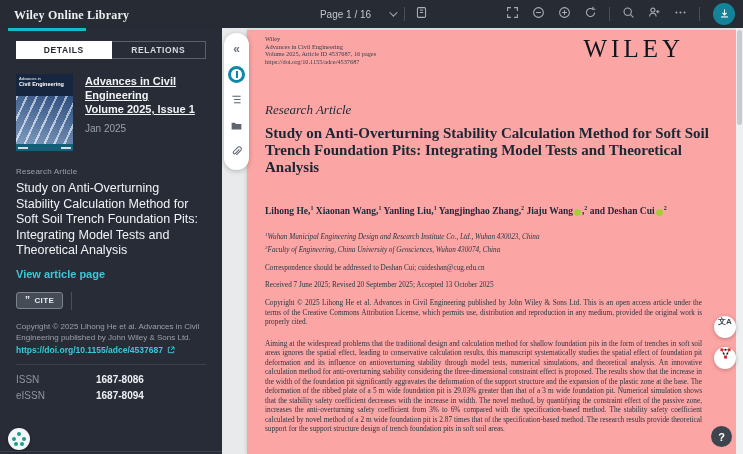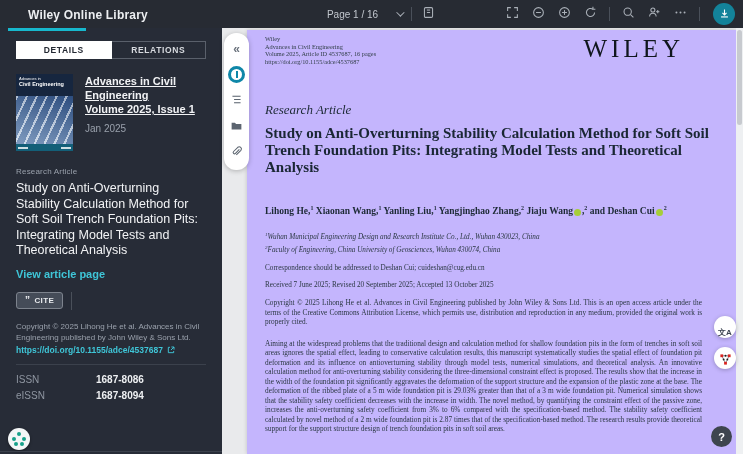--- a/index.html
+++ b/index.html
@@ -1,21 +1,21 @@
 <!DOCTYPE html>
 <html><head>
 <meta charset="utf-8">
 <style>
   * { margin:0; padding:0; box-sizing:border-box; }
   html,body { width:743px; height:454px; overflow:hidden; font-family:"Liberation Sans", sans-serif; }
   .app { width:743px; height:454px; display:flex; flex-direction:column; background:#e9eaec; }
 
   
   .topbar { height:28px; background:#272b33; display:flex; align-items:center; flex:0 0 28px; position:relative; z-index:30; }
-  .tb-left { flex:1 1 0; padding-left:28px; }
+  .tb-left { flex:1 1 0; padding-left:14px;font-family:Liberation Serif, serif; }
   .app-title { color:#eceef1; font-size:12px; font-weight:bold; letter-spacing:.2px; }
   .tb-center { display:flex; align-items:center; gap:9px; }
   .page-menu { display:flex; align-items:center; gap:18px; background:none; border:none; color:#c2c7ce; font-size:10px; cursor:pointer; }
   .caret { width:6px; height:6px; border-right:1.4px solid #aab0b8; border-bottom:1.4px solid #aab0b8; transform:rotate(45deg) translateY(-2px); }
   .tb-divider { width:1px; height:14px; background:#4a505a; }
   .tb-right { flex:1 1 0; display:flex; align-items:center; justify-content:flex-end; gap:11px; padding-right:8px; }
   .tb-icon { width:15px; height:15px; display:flex; align-items:center; justify-content:center; color:#aab0b8; background:none; border:none; cursor:pointer; }
   .tb-icon svg { width:13px; height:13px; stroke:#aab0b8; fill:none; stroke-width:1.3; }
   .dl-btn { width:22px; height:22px; border-radius:50%; background:#13839a; border:none; display:flex; align-items:center; justify-content:center; cursor:pointer; margin-left:2px; }
   .dl-btn svg { width:11px; height:11px; stroke:#fff; fill:none; stroke-width:1.6; }
@@ -77,39 +77,39 @@
 
   
   .main { flex:1; position:relative; background:#e9eaec; min-width:0; }
   .float-toolbar { position:absolute; left:2px; top:5px; width:25px; background:#ffffff; border-radius:12px; box-shadow:0 1px 5px rgba(0,0,0,.25); padding:7px 0 9px 0; display:flex; flex-direction:column; align-items:center; gap:9px; z-index:20; }
   .ft-btn { width:17px; height:17px; border:none; background:none; display:flex; align-items:center; justify-content:center; cursor:pointer; color:#5c6570; }
   .collapse-glyph { font-size:12px; font-weight:bold; color:#6a727c; line-height:10px; }
   .info-circle { width:17px; height:17px; border-radius:50%; border:3px solid #0f87a8; background:#fff; position:relative; }
   .info-circle::after { content:""; position:absolute; left:4.5px; top:2px; width:2px; height:7px; background:#0f87a8; }
   .ft-btn svg { width:13px; height:13px; stroke:#5c6570; fill:none; stroke-width:1.3; }
 
-  .pdf-page { position:absolute; left:25px; top:2px; right:7px; bottom:0; background:#c4b5fd; box-shadow:0 0 4px rgba(0,0,0,.18); overflow:hidden; }
+  .pdf-page { position:absolute; left:25px; top:2px; right:7px; bottom:0; background:#fca5a5; box-shadow:0 0 4px rgba(0,0,0,.18); overflow:hidden; }
   .pdf-inner { position:relative; padding:5px 34px 0 18px; font-family:"Liberation Serif", serif; color:#26323c; }
   .doc-header { font-size:6.3px; line-height:7.6px; color:#33404b; }
   .wiley-logo { position:absolute; right:52px; top:5px; font-family:"Liberation Serif", serif; font-size:25px; letter-spacing:4px; color:#10161d; font-weight:500; }
   .doc-type { margin-top:37px; font-style:italic; font-size:13px; color:#1d2a36; }
   .doc-title { margin-top:7px; font-size:15px; font-weight:bold; line-height:17px; color:#1a2734; width:458px; }
   .doc-authors { margin-top:27px; font-size:9.5px; font-weight:bold; color:#1d2a36; line-height:11.5px; width:470px; }
   .doc-authors sup { font-size:6px; }
   .orcid { display:inline-block; width:7px; height:7px; border-radius:50%; background:#a6ce39; margin:0 1px; vertical-align:-1px; }
   .doc-affil { margin-top:12px; font-size:7.2px; font-style:italic; line-height:9.2px; color:#2a3742; }
   .doc-affil sup { font-size:5px; }
   .doc-line { margin-top:9px; font-size:7.2px; color:#2a3742; }
   .doc-para { margin-top:9px; font-size:7.3px; line-height:9.5px; text-align:justify; color:#2a3742; }
   .doc-abstract { margin-top:12px; }
 
   .scroll-track { position:absolute; right:0; top:0; bottom:0; width:7px; background:#eef0f2; }
   .scroll-thumb { position:absolute; right:1px; top:2px; width:5px; height:95px; border-radius:3px; background:#c7cacf; cursor:grab; }
 
-  .side-float { position:absolute; width:22px; height:22px; border-radius:50%; background:#ffffff; border:none; box-shadow:0 1px 4px rgba(0,0,0,.25); cursor:pointer; display:flex; align-items:flex-end; justify-content:center; z-index:25; }
+  .side-float { position:absolute; width:22px; height:22px; border-radius:50%; background:#ffffff; border:none; box-shadow:0 1px 4px rgba(0,0,0,.25); cursor:pointer; display:flex; align-items:flex-start; justify-content:center; z-index:25; }
   .translate-btn { right:7px; top:288px; font-size:8px; font-weight:bold; color:#3c4450; }
   .molecule-btn { right:7px; top:319px; }
   .molecule-btn svg { width:13px; height:13px; }
   .help-btn { position:absolute; right:11px; bottom:7px; width:21px; height:21px; border-radius:50%; background:#3e454e; color:#ffffff; border:none; font-size:11px; font-weight:bold; cursor:pointer; z-index:25; }
 </style>
 </head>
 <body>
 
 <div class="app">
 

